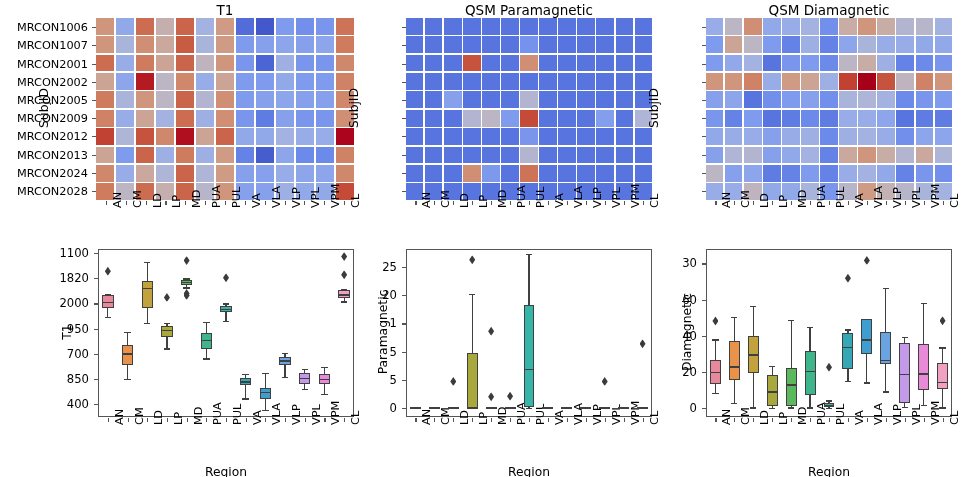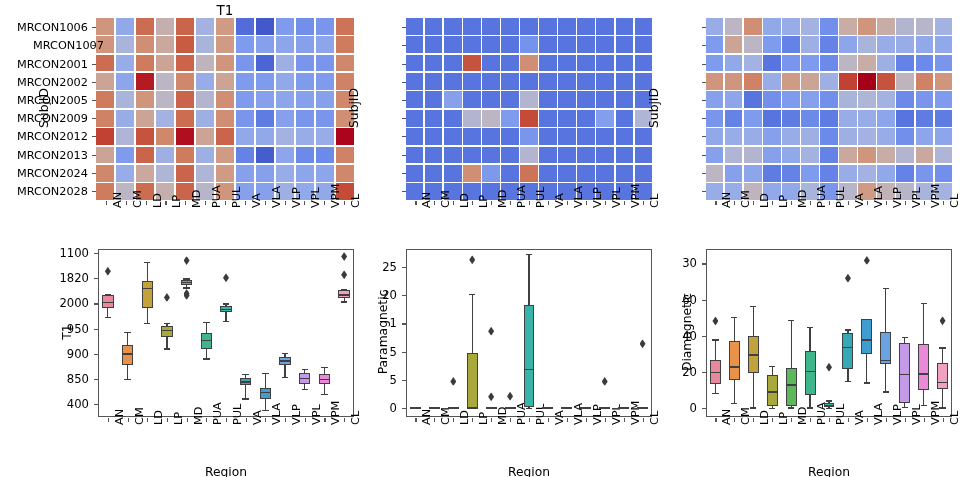--- a/index.html
+++ b/index.html
@@ -200,21 +200,21 @@
       <div class="hm-cell" title="MRCON2028 / VA" style="background: rgb(134, 160, 236);"></div>
       <div class="hm-cell" title="MRCON2028 / VLA" style="background: rgb(134, 160, 236);"></div>
       <div class="hm-cell" title="MRCON2028 / VLP" style="background: rgb(158, 175, 227);"></div>
       <div class="hm-cell" title="MRCON2028 / VPL" style="background: rgb(146, 169, 233);"></div>
       <div class="hm-cell" title="MRCON2028 / VPM" style="background: rgb(146, 169, 233);"></div>
       <div class="hm-cell" title="MRCON2028 / CL" style="background: rgb(195, 75, 56);"></div>
     </div>
     <div class="ytick-mark" style="left: 91.5px; top: 27.1px;"></div>
     <div class="ylab-row" style="left: 0px; top: 27.1px; width: 88px;">MRCON1006</div>
     <div class="ytick-mark" style="left: 91.5px; top: 45.3px;"></div>
-    <div class="ylab-row" style="left: 16px; top: 45.3px; width: 88px;">MRCON1007</div>
+    <div class="ylab-row" style="left: 0px; top: 45.3px; width: 88px;">MRCON1007</div>
     <div class="ytick-mark" style="left: 91.5px; top: 63.5px;"></div>
     <div class="ylab-row" style="left: 0px; top: 63.5px; width: 88px;">MRCON2001</div>
     <div class="ytick-mark" style="left: 91.5px; top: 81.7px;"></div>
     <div class="ylab-row" style="left: 0px; top: 81.7px; width: 88px;">MRCON2002</div>
     <div class="ytick-mark" style="left: 91.5px; top: 99.9px;"></div>
     <div class="ylab-row" style="left: 0px; top: 99.9px; width: 88px;">MRCON2005</div>
     <div class="ytick-mark" style="left: 91.5px; top: 118.1px;"></div>
     <div class="ylab-row" style="left: 0px; top: 118.1px; width: 88px;">MRCON2009</div>
     <div class="ytick-mark" style="left: 91.5px; top: 136.3px;"></div>
     <div class="ylab-row" style="left: 0px; top: 136.3px; width: 88px;">MRCON2012</div>
@@ -244,20 +244,21 @@
     <div class="xlab-rot" style="left: 269.692px; top: 208px;">VLA</div>
     <div class="xtick-mark" style="left: 284.538px; top: 201px;"></div>
     <div class="xlab-rot" style="left: 289.538px; top: 208px;">VLP</div>
     <div class="xtick-mark" style="left: 304.385px; top: 201px;"></div>
     <div class="xlab-rot" style="left: 309.385px; top: 208px;">VPL</div>
     <div class="xtick-mark" style="left: 324.231px; top: 201px;"></div>
     <div class="xlab-rot" style="left: 329.231px; top: 208px;">VPM</div>
     <div class="xtick-mark" style="left: 344.077px; top: 201px;"></div>
     <div class="xlab-rot" style="left: 349.077px; top: 208px;">CL</div>
     <div class="axis-title-y" style="left: 4px; top: 101px; width: 80px;">SubjID</div>
+    <div class="panel-title" style="left: 406px; top: 2px; width: 246px;">QSM Paramagnetic</div>
     <div class="hm-grid" style="left: 406px; top: 18px; width: 246px; height: 182px; grid-template-columns: repeat(13, 1fr); grid-template-rows: repeat(10, 1fr);">
       <div class="hm-cell" title="MRCON1006 / AN" style="background: rgb(88, 116, 223);"></div>
       <div class="hm-cell" title="MRCON1006 / CM" style="background: rgb(88, 116, 223);"></div>
       <div class="hm-cell" title="MRCON1006 / LD" style="background: rgb(88, 116, 223);"></div>
       <div class="hm-cell" title="MRCON1006 / LP" style="background: rgb(88, 116, 223);"></div>
       <div class="hm-cell" title="MRCON1006 / MD" style="background: rgb(88, 116, 223);"></div>
       <div class="hm-cell" title="MRCON1006 / PUA" style="background: rgb(88, 116, 223);"></div>
       <div class="hm-cell" title="MRCON1006 / PUL" style="background: rgb(88, 116, 223);"></div>
       <div class="hm-cell" title="MRCON1006 / VA" style="background: rgb(88, 116, 223);"></div>
       <div class="hm-cell" title="MRCON1006 / VLA" style="background: rgb(88, 116, 223);"></div>
@@ -413,20 +414,21 @@
     <div class="xlab-rot" style="left: 571.846px; top: 208px;">VLA</div>
     <div class="xtick-mark" style="left: 585.769px; top: 201px;"></div>
     <div class="xlab-rot" style="left: 590.769px; top: 208px;">VLP</div>
     <div class="xtick-mark" style="left: 604.692px; top: 201px;"></div>
     <div class="xlab-rot" style="left: 609.692px; top: 208px;">VPL</div>
     <div class="xtick-mark" style="left: 623.615px; top: 201px;"></div>
     <div class="xlab-rot" style="left: 628.615px; top: 208px;">VPM</div>
     <div class="xtick-mark" style="left: 642.538px; top: 201px;"></div>
     <div class="xlab-rot" style="left: 647.538px; top: 208px;">CL</div>
     <div class="axis-title-y" style="left: 314px; top: 101px; width: 80px;">SubjID</div>
+    <div class="panel-title" style="left: 706px; top: 2px; width: 246px;">QSM Diamagnetic</div>
     <div class="hm-grid" style="left: 706px; top: 18px; width: 246px; height: 182px; grid-template-columns: repeat(13, 1fr); grid-template-rows: repeat(10, 1fr);">
       <div class="hm-cell" title="MRCON1006 / AN" style="background: rgb(152, 173, 231);"></div>
       <div class="hm-cell" title="MRCON1006 / CM" style="background: rgb(187, 181, 196);"></div>
       <div class="hm-cell" title="MRCON1006 / LD" style="background: rgb(208, 143, 117);"></div>
       <div class="hm-cell" title="MRCON1006 / LP" style="background: rgb(146, 169, 233);"></div>
       <div class="hm-cell" title="MRCON1006 / MD" style="background: rgb(152, 173, 231);"></div>
       <div class="hm-cell" title="MRCON1006 / PUA" style="background: rgb(163, 178, 224);"></div>
       <div class="hm-cell" title="MRCON1006 / PUL" style="background: rgb(114, 144, 235);"></div>
       <div class="hm-cell" title="MRCON1006 / VA" style="background: rgb(200, 172, 166);"></div>
       <div class="hm-cell" title="MRCON1006 / VLA" style="background: rgb(207, 149, 125);"></div>
@@ -588,21 +590,21 @@
     <div class="xlab-rot" style="left: 928.615px; top: 208px;">VPM</div>
     <div class="xtick-mark" style="left: 942.538px; top: 201px;"></div>
     <div class="xlab-rot" style="left: 947.538px; top: 208px;">CL</div>
     <div class="axis-title-y" style="left: 614px; top: 101px; width: 80px;">SubjID</div>
     <div class="plot-frame" style="left: 98px; top: 249px; width: 256px; height: 168px;"></div>
     <div class="ytick-mark" style="left: 93.5px; top: 404.387px;"></div>
     <div class="ytick-num" style="left: 49px; top: 404.387px; width: 40px;">400</div>
     <div class="ytick-mark" style="left: 93.5px; top: 379.162px;"></div>
     <div class="ytick-num" style="left: 49px; top: 379.162px; width: 40px;">850</div>
     <div class="ytick-mark" style="left: 93.5px; top: 353.937px;"></div>
-    <div class="ytick-num" style="left: 49px; top: 353.937px; width: 40px;">900</div>
+    <div class="ytick-num" style="left: 49px; top: 353.937px; width: 40px;">700</div>
     <div class="ytick-mark" style="left: 93.5px; top: 328.712px;"></div>
     <div class="ytick-num" style="left: 49px; top: 328.712px; width: 40px;">950</div>
     <div class="ytick-mark" style="left: 93.5px; top: 303.486px;"></div>
     <div class="ytick-num" style="left: 49px; top: 303.486px; width: 40px;">2000</div>
     <div class="ytick-mark" style="left: 93.5px; top: 278.261px;"></div>
     <div class="ytick-num" style="left: 49px; top: 278.261px; width: 40px;">1820</div>
     <div class="ytick-mark" style="left: 93.5px; top: 253.036px;"></div>
     <div class="ytick-num" style="left: 49px; top: 253.036px; width: 40px;">1100</div>
     <div class="xtick-mark" style="left: 107.846px; top: 418px;"></div>
     <div class="xlab-rot" style="left: 112.846px; top: 425px;">AN</div>

